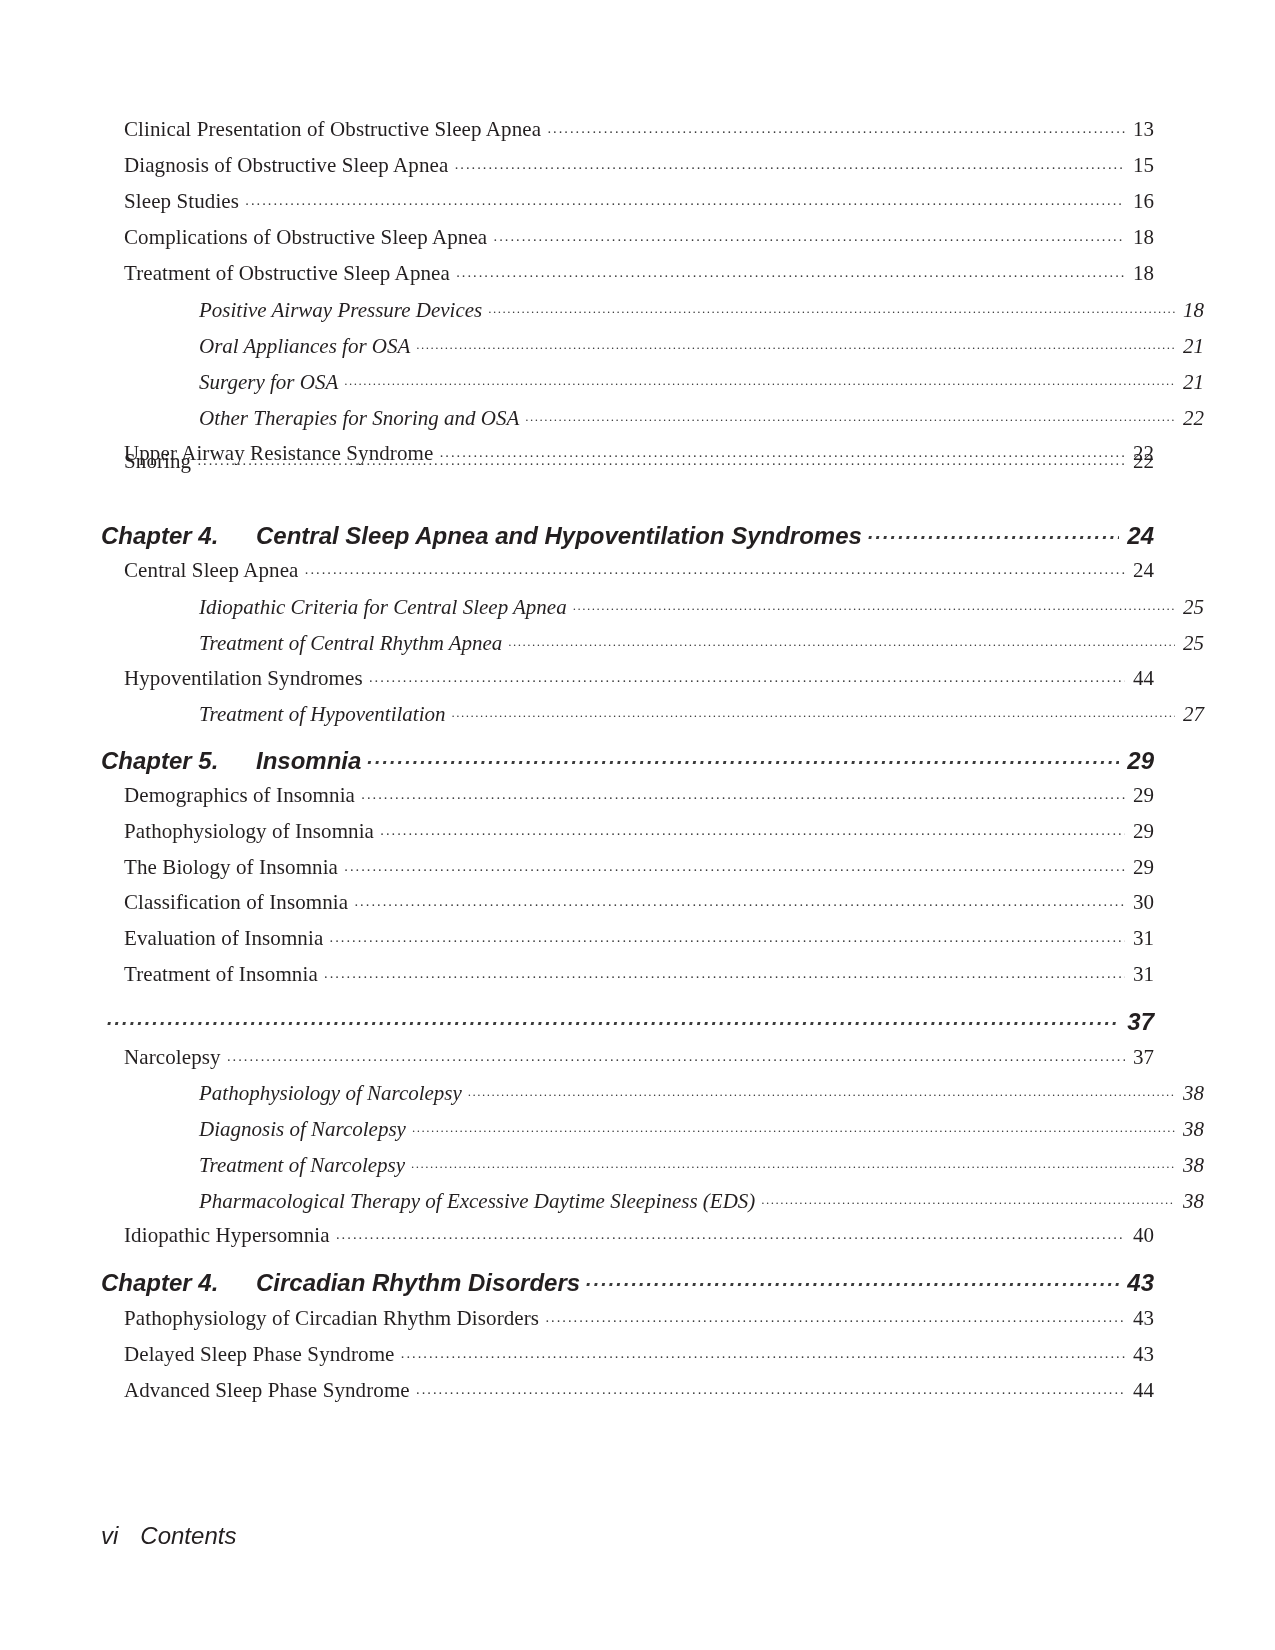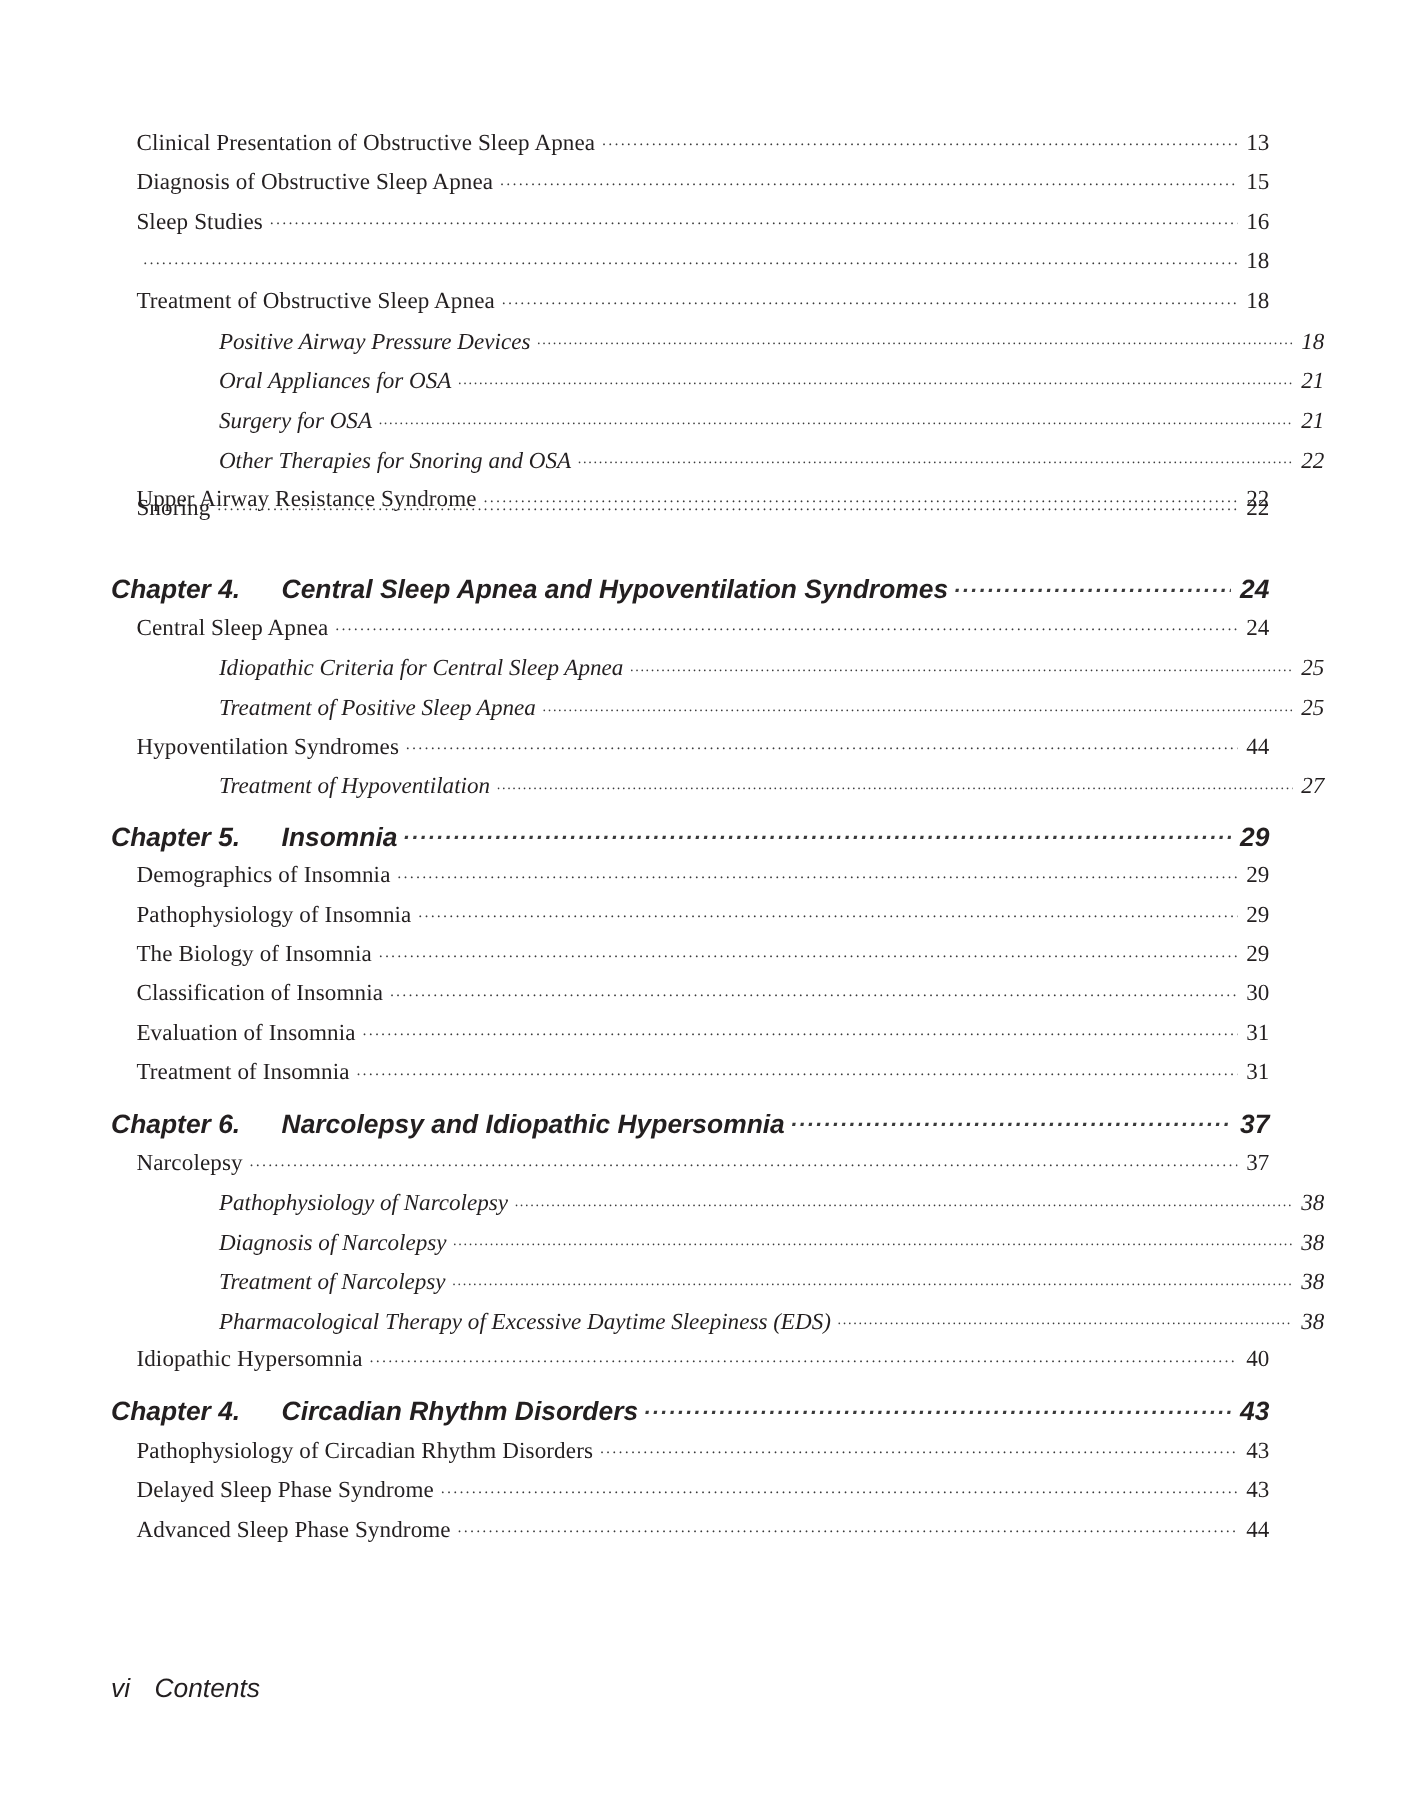--- a/index.html
+++ b/index.html
@@ -68,20 +68,21 @@
       <span class="title">Diagnosis of Obstructive Sleep Apnea</span>
       <span class="leader"></span>
       <span class="page-num">15</span>
     </div>
     <div class="row lvl1" style="top:188px">
       <span class="title">Sleep Studies</span>
       <span class="leader"></span>
       <span class="page-num">16</span>
     </div>
     <div class="row lvl1" style="top:224px">
+      <span class="title">Complications of Obstructive Sleep Apnea</span>
       <span class="leader"></span>
       <span class="page-num">18</span>
     </div>
     <div class="row lvl1" style="top:260px">
       <span class="title">Treatment of Obstructive Sleep Apnea</span>
       <span class="leader"></span>
       <span class="page-num">18</span>
     </div>
     <div class="row lvl2" style="top:296px">
       <span class="title">Positive Airway Pressure Devices</span>
@@ -126,21 +127,21 @@
       <span class="title">Central Sleep Apnea</span>
       <span class="leader"></span>
       <span class="page-num">24</span>
     </div>
     <div class="row lvl2" style="top:593px">
       <span class="title">Idiopathic Criteria for Central Sleep Apnea</span>
       <span class="leader"></span>
       <span class="page-num">25</span>
     </div>
     <div class="row lvl2" style="top:629px">
-      <span class="title">Treatment of Positive Sleep Apnea</span>
+      <span class="title">Treatment of Central Rhythm Apnea</span>
       <span class="leader"></span>
       <span class="page-num">25</span>
     </div>
     <div class="row lvl1" style="top:665px">
       <span class="title">Hypoventilation Syndromes</span>
       <span class="leader"></span>
       <span class="page-num">44</span>
     </div>
     <div class="row lvl2" style="top:700px">
       <span class="title">Treatment of Hypoventilation</span>
@@ -181,23 +182,20 @@
       <span class="leader"></span>
       <span class="page-num">31</span>
     </div>
     <div class="row lvl1" style="top:961px">
       <span class="title">Treatment of Insomnia</span>
       <span class="leader"></span>
       <span class="page-num">31</span>
     </div>
 
     <div class="row chap" style="top:1005px">
-      <span class="title">
-        <span class="chap-label">Chapter 6.</span><span>Narcolepsy and Idiopathic Hypersomnia</span>
-      </span>
       <span class="leader"></span>
       <span class="page-num">37</span>
     </div>
 
     <div class="row lvl1" style="top:1044px">
       <span class="title">Narcolepsy</span>
       <span class="leader"></span>
       <span class="page-num">37</span>
     </div>
     <div class="row lvl2" style="top:1079px">

